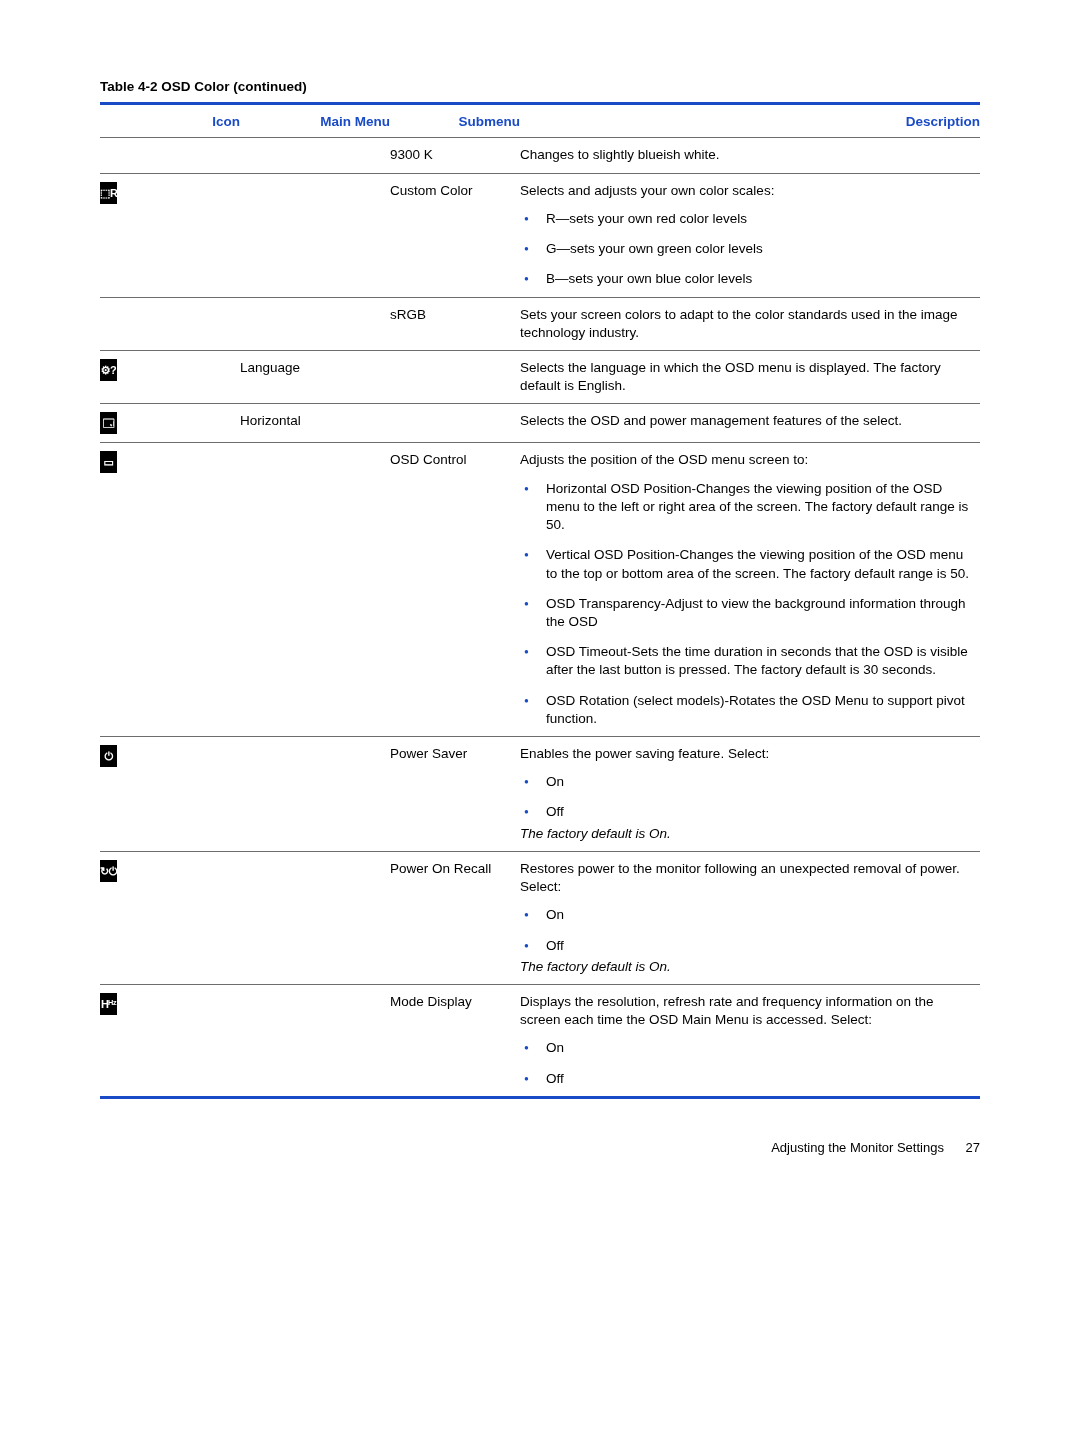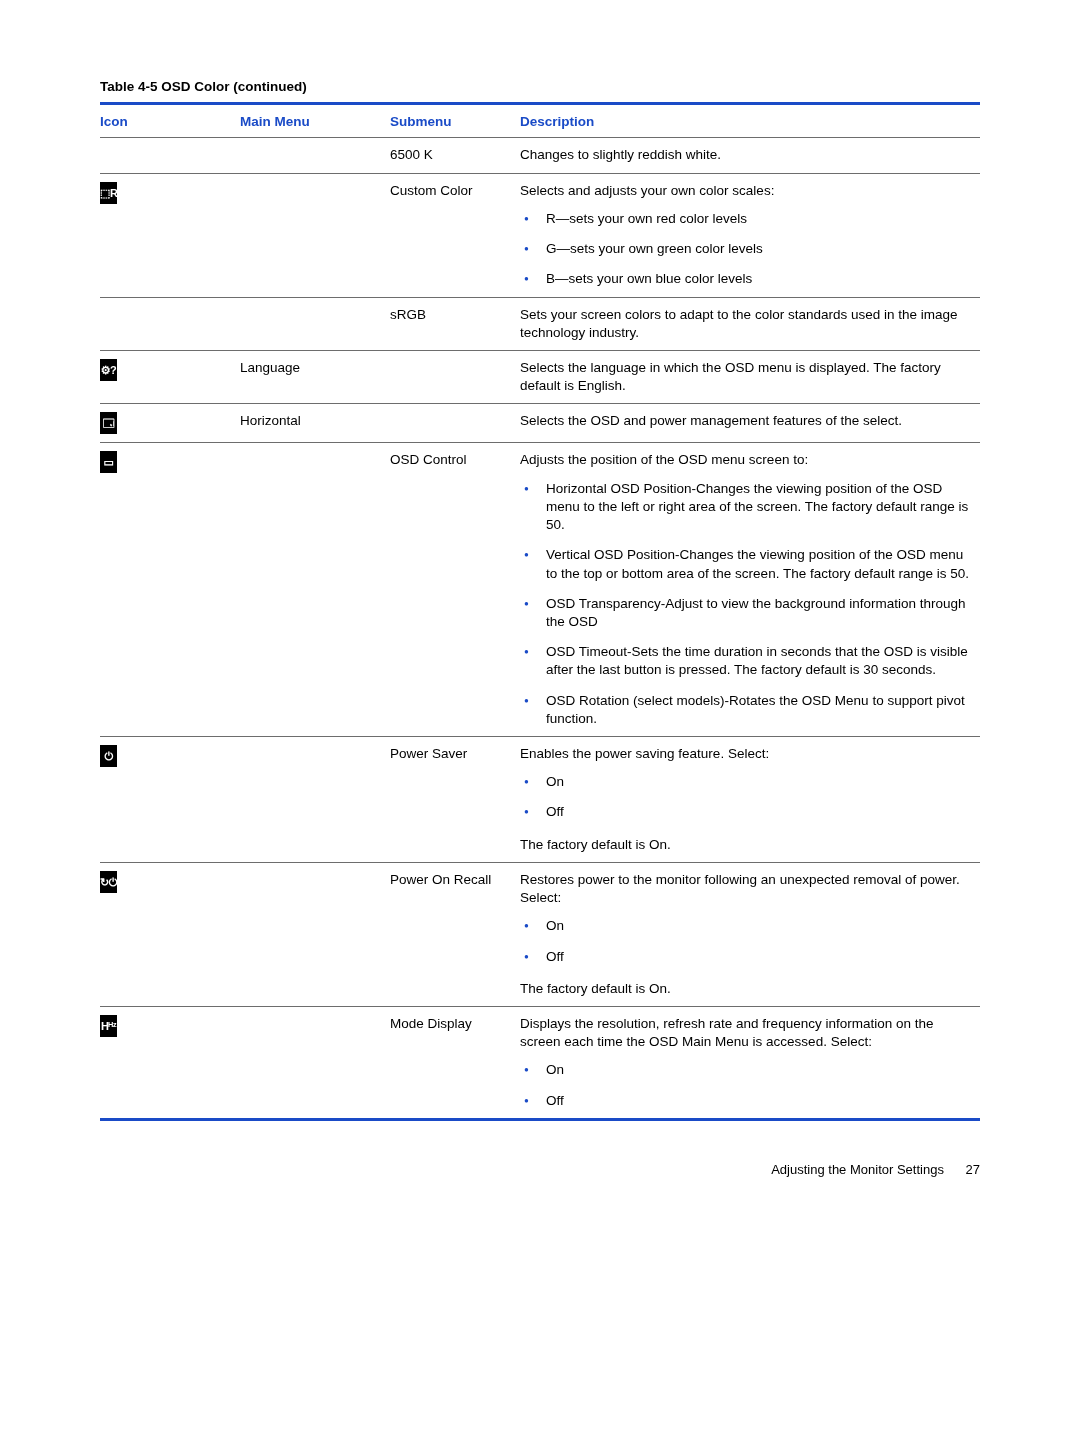--- a/index.html
+++ b/index.html
@@ -22,21 +22,21 @@
   table {
     width: 100%;
     border-collapse: collapse;
     table-layout: fixed;
   }
   col.c-icon { width: 140px; }
   col.c-main { width: 150px; }
   col.c-sub  { width: 130px; }
   col.c-desc { width: auto; }
   th {
-    text-align: left;
+    text-align: right;
     font-weight: bold;
     color: #1a4bc7;
     padding: 8px 0 6px 0;
     font-size: 13.5px;
   }
   td {
     vertical-align: top;
     padding: 8px 6px 8px 0;
     font-size: 13.5px;
   }
@@ -61,33 +61,33 @@
   }
   ul.b li:last-child { margin-bottom: 0; }
   ul.b li::before {
     content: "●";
     color: #1a4bc7;
     font-size: 8px;
     position: absolute;
     left: 4px;
     top: 4px;
   }
-  .tail { margin-top: 14px; }
+  .tail { margin-top: 3px; font-style: italic; }
   .footer {
     margin-top: 40px;
     text-align: right;
     font-size: 13px;
   }
   .footer .n { margin-left: 18px; }
 </style>
 </head>
 <body>
 
 <div class="caption">
-  <span>Table 4-5</span><span>  OSD Color (continued)</span>
+  <span>Table 4-2</span><span>  OSD Color (continued)</span>
 </div>
 
 <div class="rule-thick"></div>
 
 <table>
   <colgroup>
     <col class="c-icon">
       <col class="c-main">
       <col class="c-sub">
       <col class="c-desc">
@@ -95,27 +95,27 @@
   <thead>
     <tr>
       <th>Icon</th>
       <th>Main Menu</th>
       <th>Submenu</th>
       <th>Description</th>
     </tr>
   </thead>
   <tbody>
 
-
     <tr class="sep">
       <td></td>
         <td></td>
-      <td>6500 K</td>
-      <td>Changes to slightly reddish white.</td>
-    </tr>
+      <td>9300 K</td>
+      <td>Changes to slightly blueish white.</td>
+    </tr>
+
 
     <tr class="sep">
       <td><span class="icon-box">⬚RGB</span></td>
       <td></td>
       <td>Custom Color</td>
       <td>
         <span>Selects and adjusts your own color scales:</span>
         <ul class="b">
           <li>R—sets your own red color levels</li>
           <li>G—sets your own green color levels</li>

